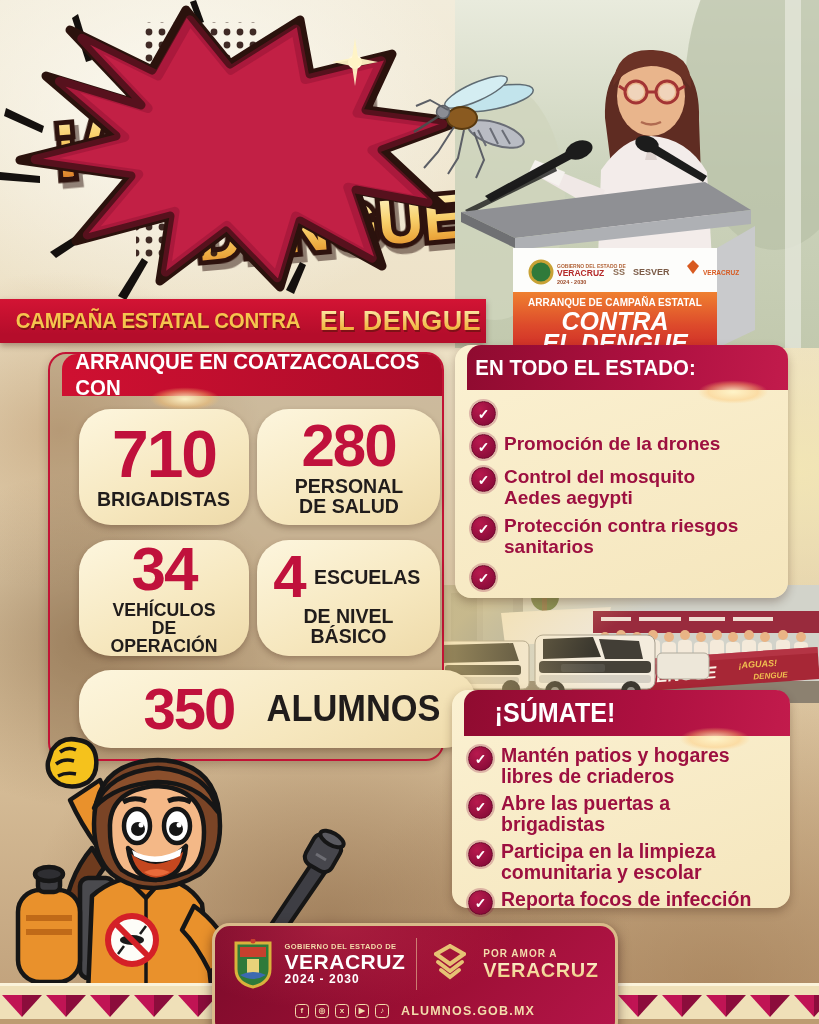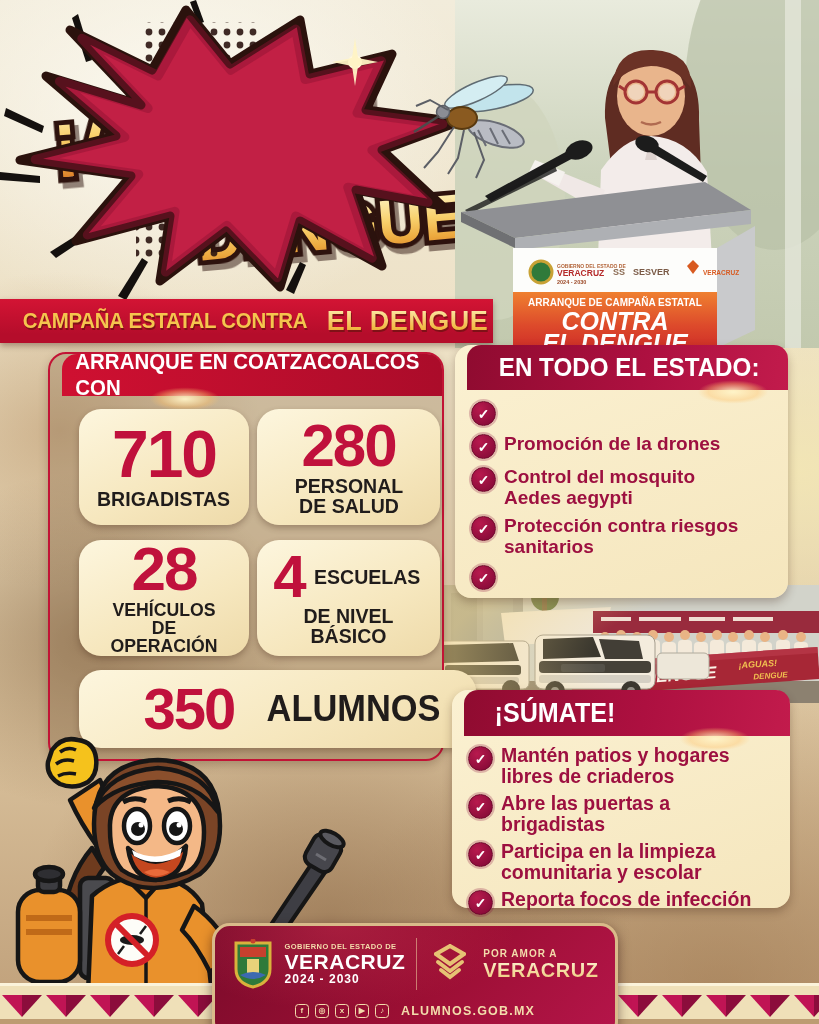--- a/index.html
+++ b/index.html
@@ -22,40 +22,40 @@
   .burst-word .back{color:#2e130e;-webkit-text-stroke:10px #2e130e;filter:drop-shadow(4px 6px 0 rgba(46,19,14,.5));}
   .burst-word .front{position:absolute;left:0;top:0;background:linear-gradient(180deg,#fdf3c2 5%,#f8d06c 48%,#eca93e 78%,#dd832c 100%);-webkit-background-clip:text;background-clip:text;color:transparent;}
   .burst-word.cream .front{background:linear-gradient(180deg,#fdf8e4 10%,#f3e0ae 90%);-webkit-background-clip:text;background-clip:text;}
   #w-aguas{left:52px;top:88px;font-size:76px;}
   #w-conel{left:226px;top:168px;font-size:31px;}
   #w-conel .back{-webkit-text-stroke:8px #2e130e;}
   #w-dengue{left:196px;top:196px;font-size:63px;}
   #mosquito{left:412px;top:72px;width:140px;height:120px;z-index:3;}
   
   #ribbon{left:0;top:299px;width:486px;height:44px;z-index:3;background:linear-gradient(180deg,#d31434 0%,#b50d2b 80%);
-    display:flex;align-items:center;justify-content:center;gap:9px;box-shadow:0 3px 6px rgba(60,20,10,.35);padding-left:7px;}
+    display:flex;align-items:center;justify-content:center;gap:9px;box-shadow:0 3px 6px rgba(60,20,10,.35);}
   #ribbon .t1{font-size:22px;font-weight:900;color:#f5c54e;letter-spacing:-.3px;text-shadow:1px 2px 0 rgba(90,20,10,.6);}
   #ribbon .t2{font-size:27px;font-weight:900;letter-spacing:.5px;background:linear-gradient(180deg,#fdf0b8,#f2b945 70%,#e89a33);-webkit-background-clip:text;background-clip:text;color:transparent;filter:drop-shadow(1px 2px 0 rgba(90,20,10,.6));}
   
   .panel-hd{position:absolute;left:12px;top:0;right:0;color:#fff;font-weight:900;display:flex;align-items:center;overflow:hidden;}
   .flare{position:absolute;width:90px;height:30px;background:radial-gradient(closest-side,rgba(255,244,200,.95),rgba(255,196,110,.4) 55%,rgba(255,196,110,0) 78%);pointer-events:none;}
   #left-panel{left:48px;top:352px;width:392px;height:405px;z-index:4;border:2px solid #c21335;border-radius:18px;background:rgba(116,84,56,.26);box-shadow:0 4px 10px rgba(60,30,15,.25);}
   #left-panel .panel-hd{height:42px;border-radius:15px 15px 0 0;background:linear-gradient(90deg,#cf1031 0%,#ab0c2a 100%);justify-content:center;font-size:22px;}
-  .stat-card{position:absolute;border-radius:22px;background:linear-gradient(155deg,#fdf6de 0%,#f6e7be 60%,#eeda aa 100%);background:linear-gradient(155deg,#fdf6de 0%,#f6e7be 60%,#eedaa9 100%);box-shadow:0 3px 6px rgba(60,30,15,.3);display:flex;flex-direction:column;align-items:center;justify-content:center;text-align:center;}
+  .stat-card{position:absolute;border-radius:32px;background:linear-gradient(155deg,#fdf6de 0%,#f6e7be 60%,#eeda aa 100%);background:linear-gradient(155deg,#fdf6de 0%,#f6e7be 60%,#eedaa9 100%);box-shadow:0 3px 6px rgba(60,30,15,.3);display:flex;flex-direction:column;align-items:center;justify-content:center;text-align:center;}
   .stat-num{font-weight:900;color:#c0113c;line-height:.9;letter-spacing:-2px;}
   .stat-lab{font-weight:900;color:#201c1b;line-height:.95;}
   
   .check-panel{border-radius:16px;background:linear-gradient(160deg,#fbf1d2 0%,#f5e6bd 100%);box-shadow:0 4px 10px rgba(60,30,15,.3);}
   .check-panel .panel-hd{background:linear-gradient(100deg,#8f0b30 0%,#ad1040 55%,#c21b4c 100%);}
   .check-body{position:absolute;left:0;right:0;display:flex;flex-direction:column;}
   .check-item{display:flex;align-items:flex-start;gap:8px;}
   .check-badge{flex:0 0 auto;width:23px;height:23px;border-radius:50%;background:radial-gradient(circle at 35% 30%,#b81a4e,#8c0c3a 75%);border:1px solid #70082c;color:#fff;font-size:14px;font-weight:900;display:flex;align-items:center;justify-content:center;margin-top:1px;box-shadow:0 0 0 2px rgba(140,12,58,.25);}
   .check-text{font-weight:800;color:#9d1040;white-space:pre-line;}
   #state-panel{left:455px;top:345px;width:333px;height:253px;z-index:4;}
-  #state-panel .panel-hd{height:45px;border-radius:14px 14px 0 0;font-size:26px;padding-left:22px;}
+  #state-panel .panel-hd{height:45px;border-radius:14px 14px 0 0;font-size:22px;}
   #state-panel .check-body{top:55px;padding:0 12px 0 16px;gap:7px;}
   #state-panel .check-text{font-size:19px;line-height:21px;}
   #sumate-panel{left:452px;top:690px;width:338px;height:218px;z-index:6;}
   #sumate-panel .panel-hd{height:46px;border-radius:14px 14px 0 0;font-size:27px;padding-left:26px;}
   #sumate-panel .check-body{top:55px;padding:0 10px 0 16px;gap:6px;}
   #sumate-panel .check-text{font-size:19.5px;line-height:21px;}
   
   #photo-trucks{left:443px;top:585px;width:376px;height:118px;z-index:2;}
   #mascot{left:-4px;top:728px;width:244px;height:266px;z-index:5;}
   #wand{left:256px;top:822px;width:112px;height:110px;z-index:3;}
@@ -218,21 +218,21 @@
     <div class="flare" style="left:90px;top:30px;"></div>
     <div class="stat-card" style="left:29px;top:55px;width:170px;height:116px;">
       <div class="stat-num" style="font-size:66px;">710</div>
       <div class="stat-lab cond" style="font-size:21px;margin-top:4px;">BRIGADISTAS</div>
     </div>
     <div class="stat-card" style="left:207px;top:55px;width:183px;height:116px;">
       <div class="stat-num" style="font-size:60px;">280</div>
       <div class="stat-lab cond" style="font-size:21px;width:130px;margin-top:3px;">PERSONAL DE SALUD</div>
     </div>
     <div class="stat-card" style="left:29px;top:186px;width:170px;height:116px;">
-      <div class="stat-num" style="font-size:62px;">28</div>
+      <div class="stat-num" style="font-size:62px;">34</div>
       <div class="stat-lab cond" style="font-size:19px;width:118px;margin-top:4px;">VEHÍCULOS DE OPERACIÓN</div>
     </div>
     <div class="stat-card" style="left:207px;top:186px;width:183px;height:116px;">
       <div style="display:flex;align-items:center;justify-content:center;gap:5px;">
         <span class="stat-num" style="font-size:60px;">4</span>
         <span class="stat-lab cond" style="font-size:21px;">ESCUELAS</span>
       </div>
       <div class="stat-lab cond" style="font-size:21px;margin-top:2px;">DE NIVEL BÁSICO</div>
     </div>
     <div class="stat-card" style="left:29px;top:316px;width:361px;height:78px;flex-direction:row;gap:26px;padding-left:36px;">

